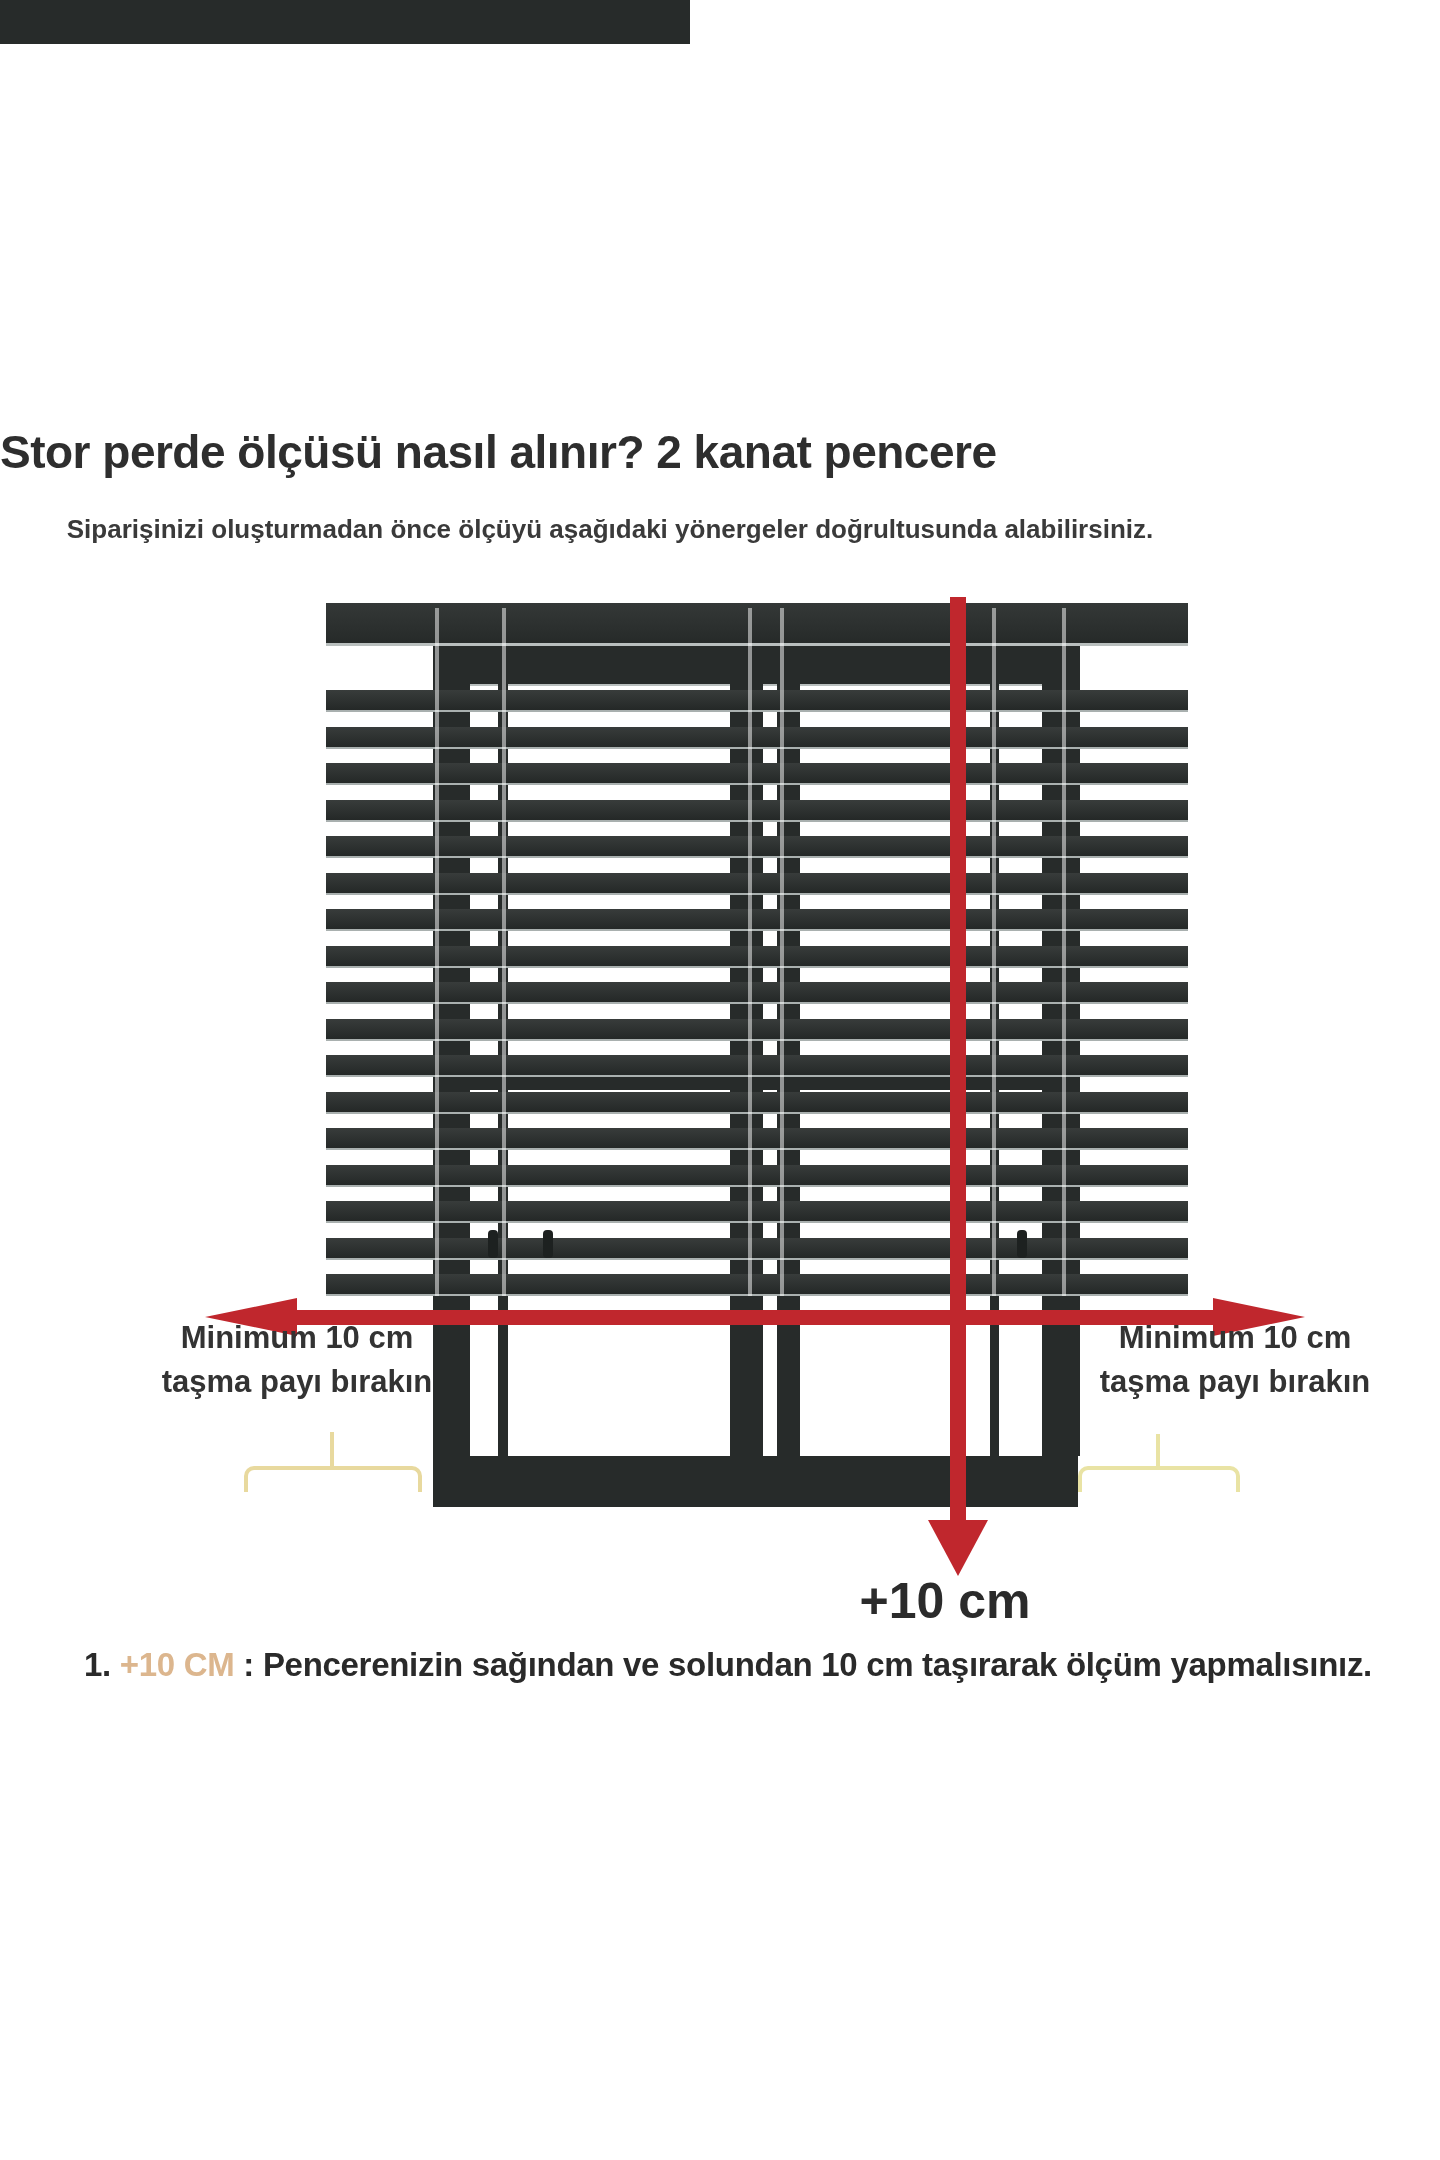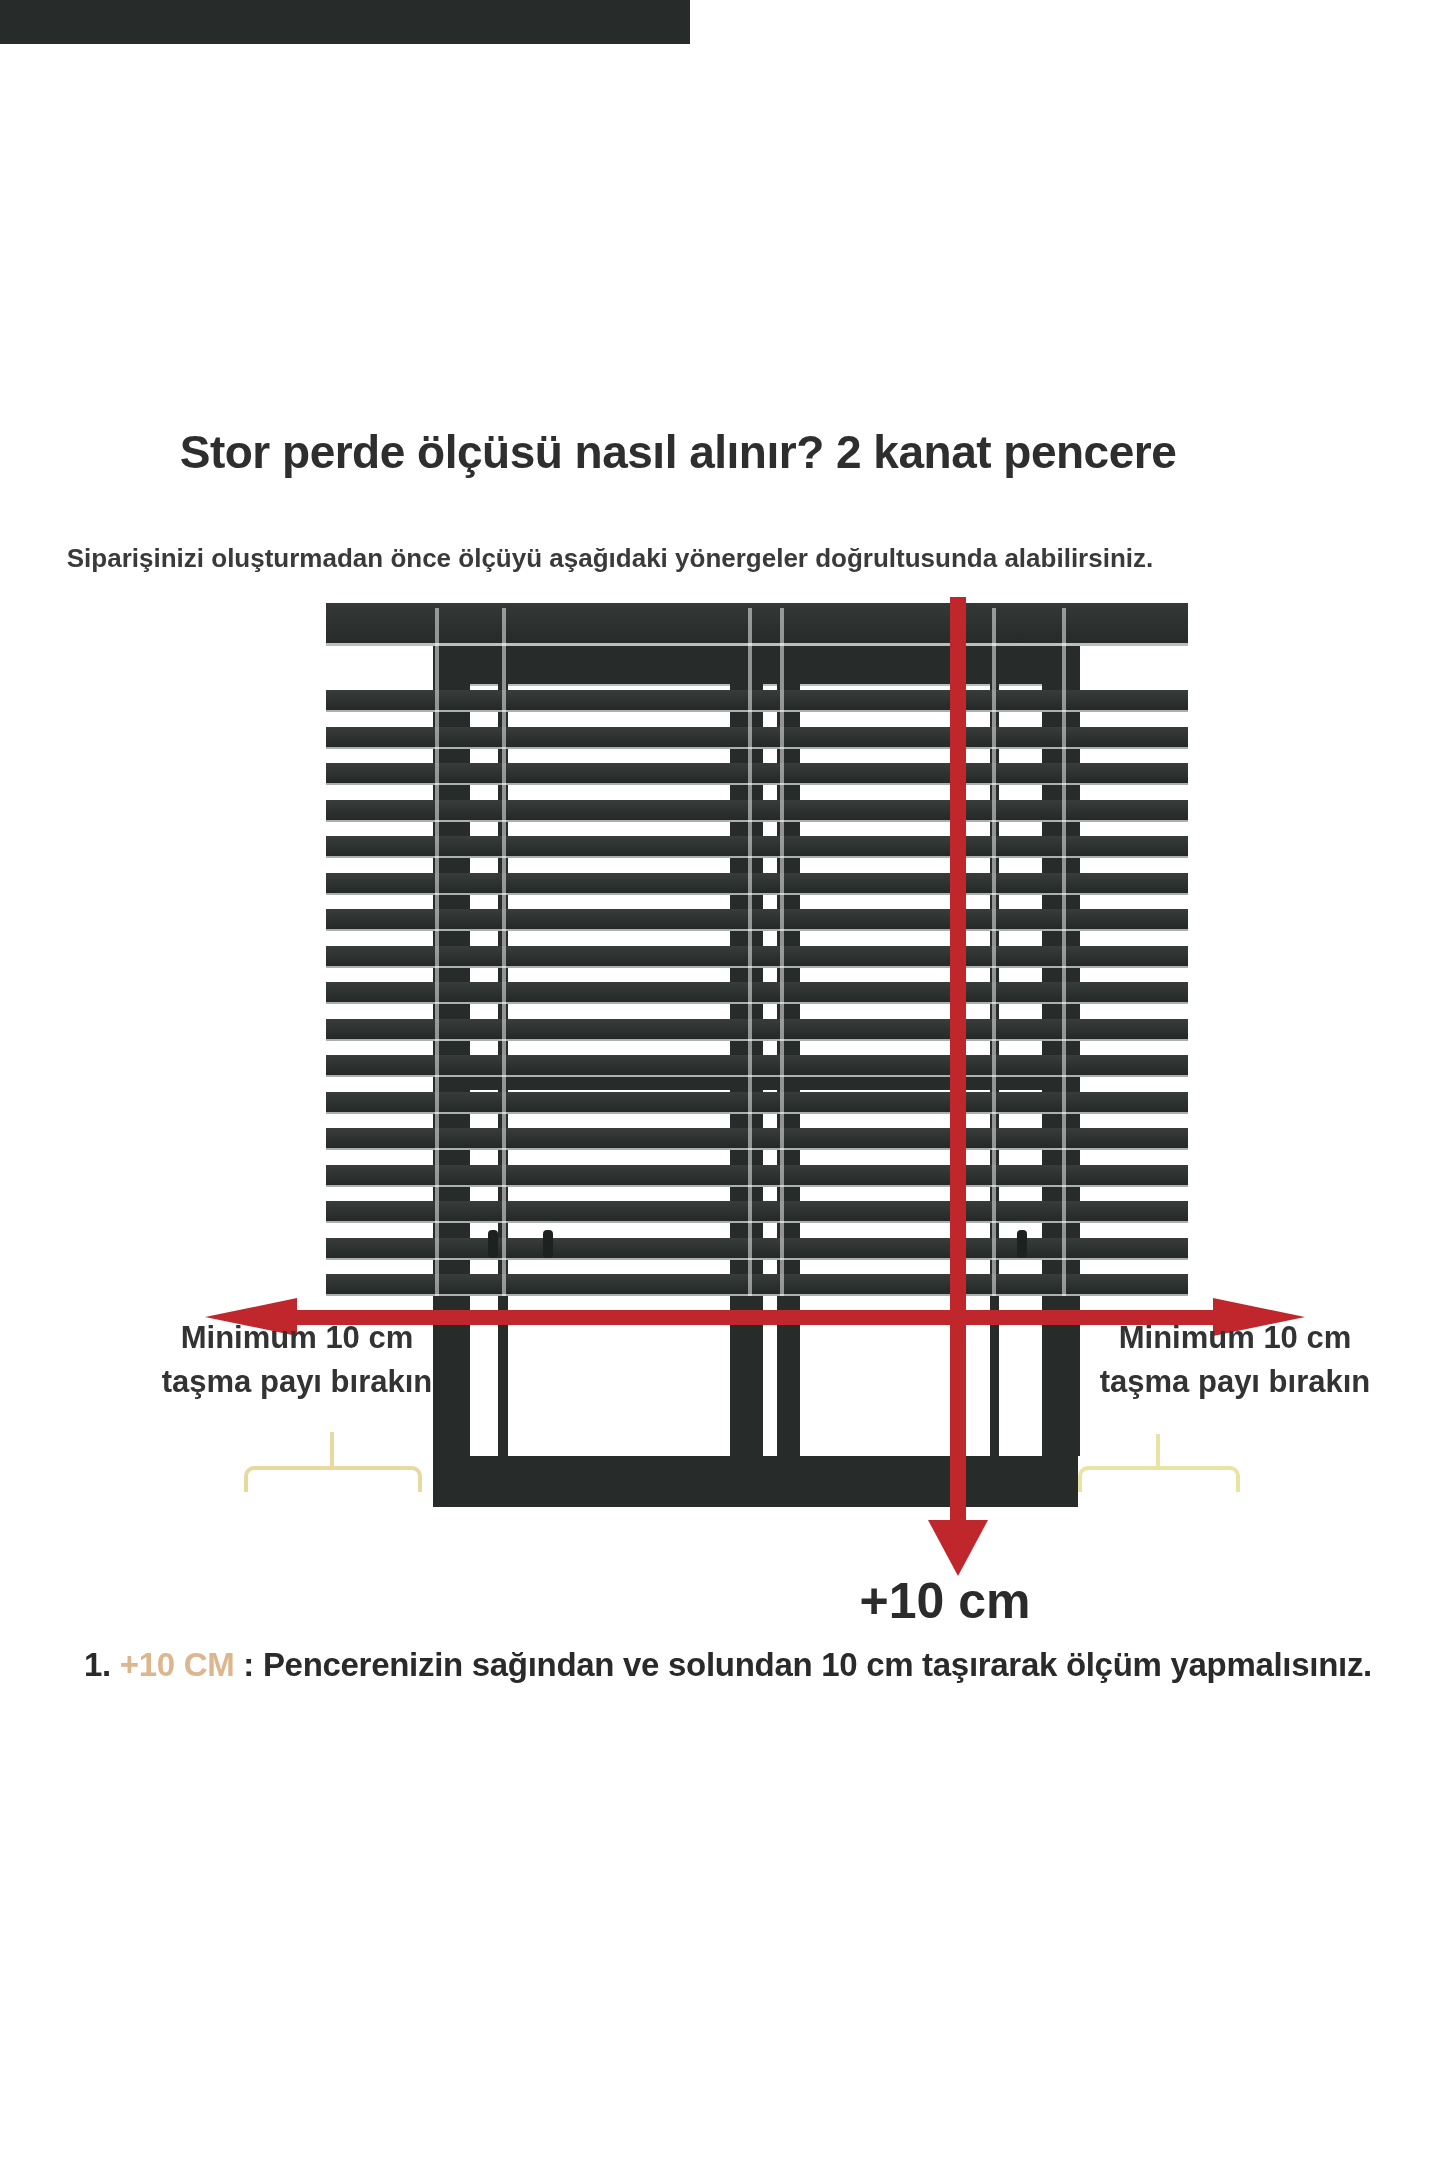--- a/index.html
+++ b/index.html
@@ -1,21 +1,21 @@
 <!DOCTYPE html>
 <html><head>
 <meta charset="utf-8">
 <style>
   html,body{margin:0;padding:0;background:#ffffff;}
   body{font-family:"Liberation Sans", sans-serif;}
   .canvas{position:relative;width:1440px;height:2160px;background:#fff;overflow:hidden;}
 
-  .title{position:absolute;left:0;top:425px;width:1356px;text-align:center;
+  .title{position:absolute;left:0;top:425px;width:1356px;
          font-size:46px;font-weight:700;color:#2e2e2e;letter-spacing:-0.5px;}
-  .subtitle{position:absolute;left:0;top:543px;width:1220px;text-align:center;
+  .subtitle{position:absolute;left:0;top:514px;width:1220px;text-align:center;
          font-size:26px;font-weight:700;color:#3a3a3a;}
 
   
   .frame{position:absolute;background:#272b2a;}
   .frame-toprail{left:433px;top:646px;width:645px;height:38px;border-bottom:2px solid #b9bfbe;}
   .v1{left:433px;top:646px;width:37px;height:810px;}
   .v2{left:498px;top:646px;width:10px;height:810px;}
   .v3{left:730px;top:646px;width:33px;height:810px;}
   .v4{left:777px;top:646px;width:23px;height:810px;}
   .v5{left:990px;top:646px;width:9px;height:810px;}

